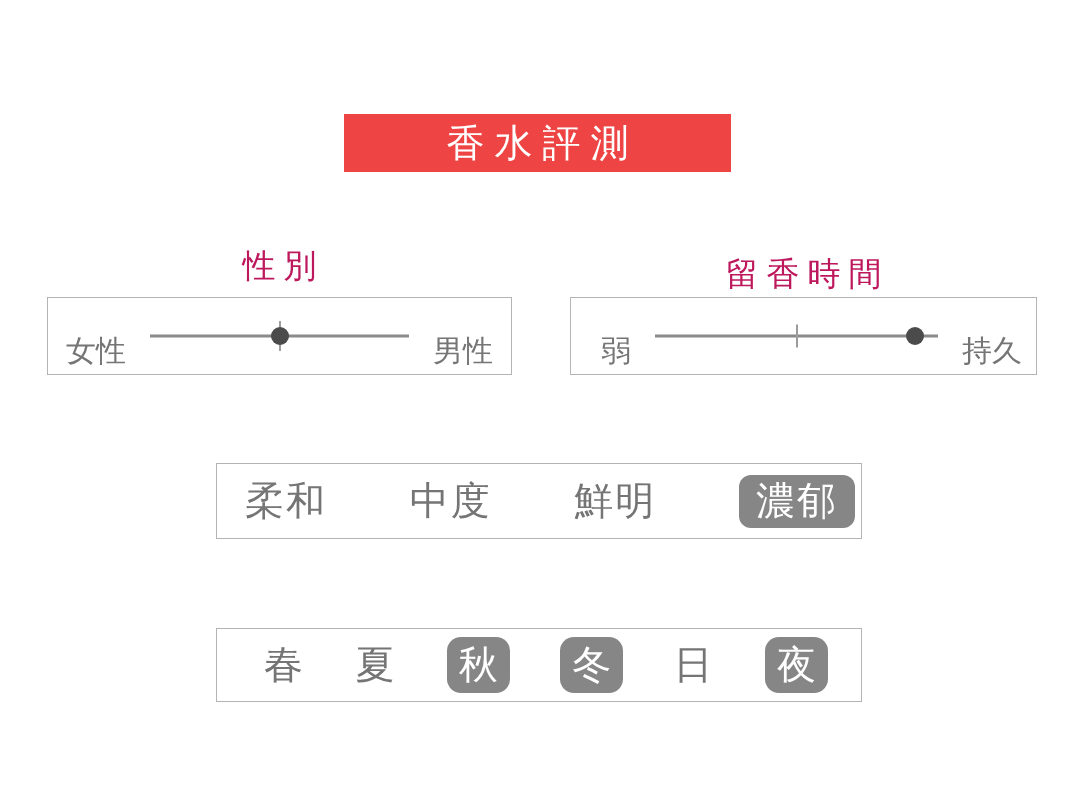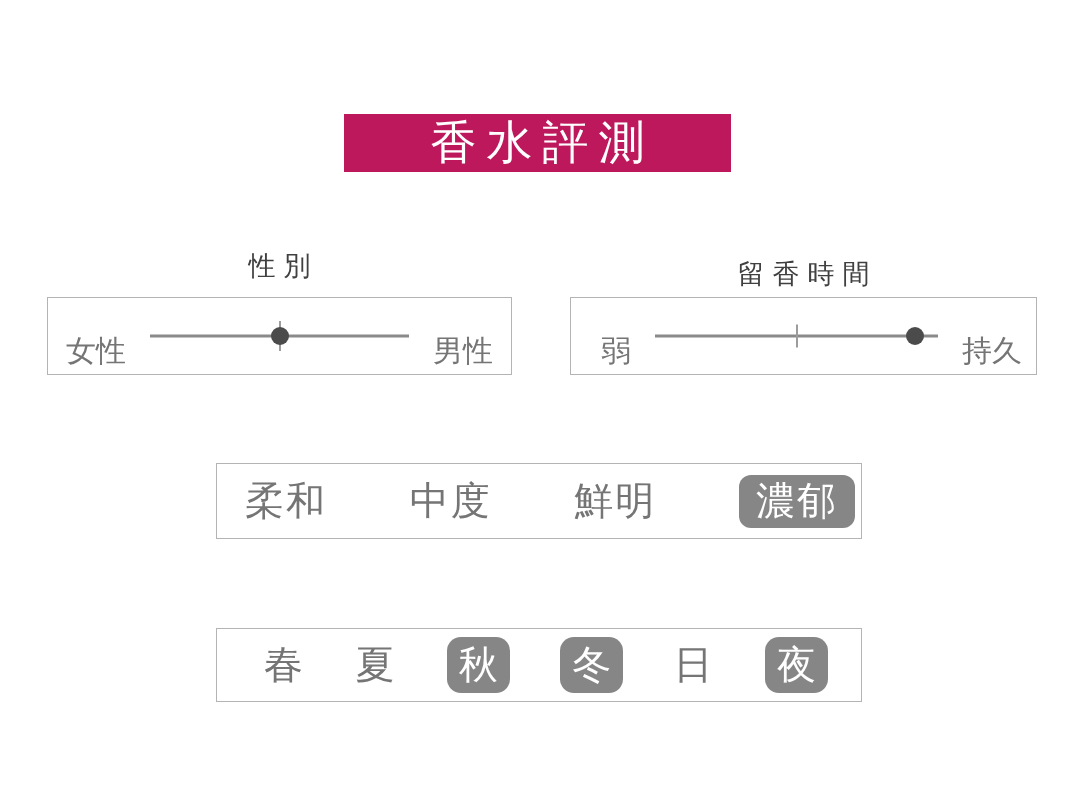--- a/index.html
+++ b/index.html
@@ -5,27 +5,27 @@
   html,body{margin:0;padding:0;background:#ffffff;}
   .page{
     position:relative;
     width:1077px;height:802px;
     background:#ffffff;
     font-family:"Liberation Serif","DejaVu Serif",serif;
     overflow:hidden;
   }
   .title-bar{
     position:absolute;left:344px;top:114px;width:387px;height:58px;
-    background:#be185d;color:#ffffff;
+    background:#ef4444;color:#ffffff;
     display:flex;align-items:center;justify-content:center;
-    font-size:46px;letter-spacing:10px;text-indent:10px;
+    font-size:38px;letter-spacing:10px;text-indent:10px;
   }
   .section-header{
     position:absolute;height:40px;
-    color:#404040;font-size:27px;letter-spacing:8px;text-indent:8px;
+    color:#be185d;font-size:33px;letter-spacing:8px;text-indent:8px;
     display:flex;align-items:center;justify-content:center;text-align:center;
   }
   .hdr-gender{left:47px;top:246px;width:465px;}
   .hdr-longevity{left:570px;top:254px;width:467px;}
   .hdr-sillage{left:216px;top:410px;width:646px;}
   .hdr-seasons{left:216px;top:576px;width:646px;}
 
   .panel{
     position:absolute;background:#ffffff;
     border:1px solid #b4b4b4;box-sizing:border-box;

